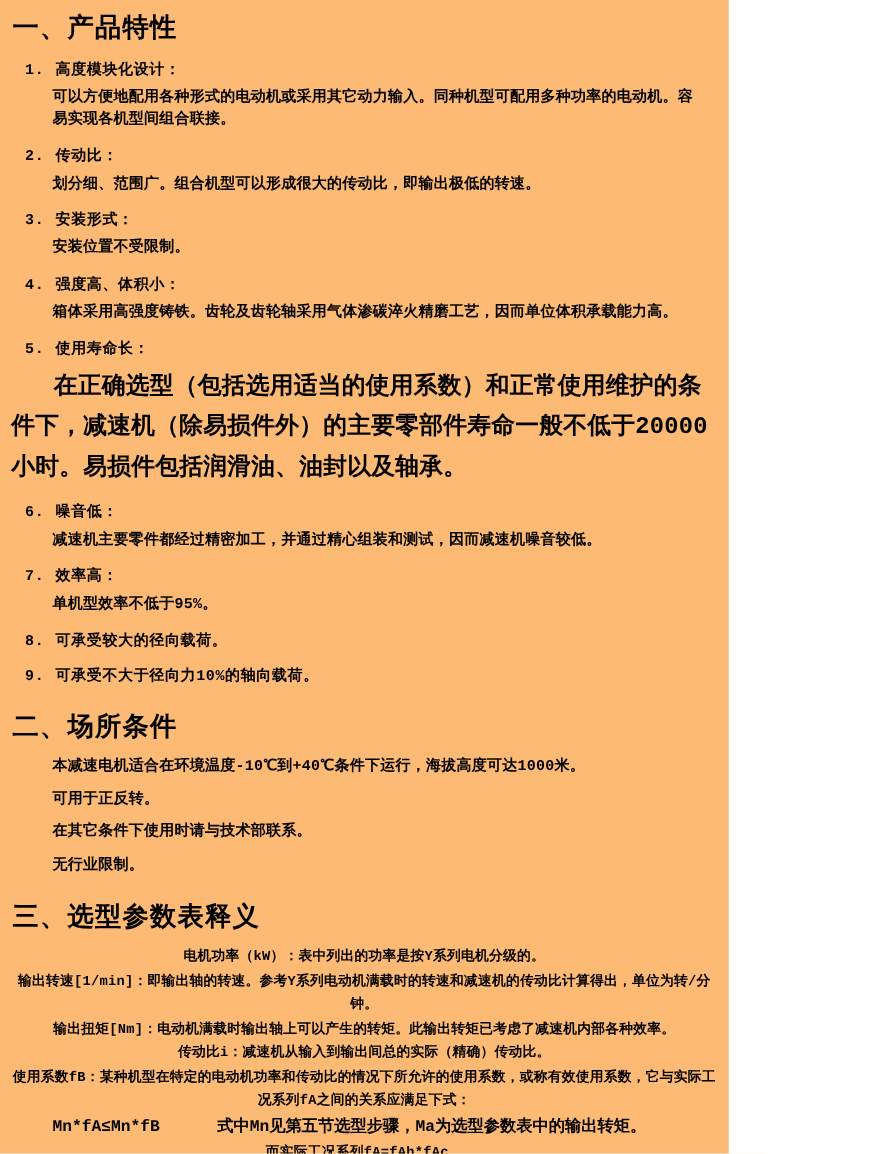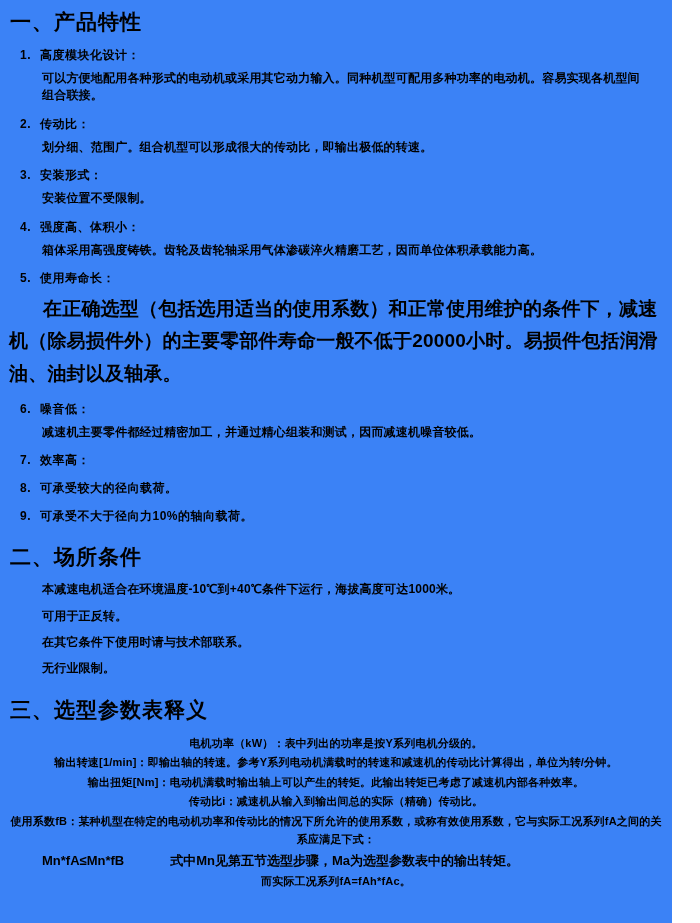--- a/index.html
+++ b/index.html
@@ -1,24 +1,24 @@
 <!DOCTYPE html>
 <html><head>
 <meta charset="utf-8">
 <style>
   html, body { margin: 0; padding: 0; background: #ffffff; }
   .page {
     position: relative;
-    width: 672px;
+    width: 583px;
     height: 923px;
     box-sizing: border-box;
     padding: 6px 8px 4px 8px;
-    background: #3b82f6;
+    background: #fdba74;
     color: #000000;
-    font-family: Liberation Sans, sans-serif;
+    font-family: Liberation Mono, monospace;
     overflow: hidden;
   }
   .section { margin: 0; }
   .section-heading {
     font-size: 21px;
     font-weight: 700;
     letter-spacing: 1px;
     margin: 2px 0 10px 2px;
   }
   .section + .section .section-heading { margin-top: 18px; }
@@ -74,20 +74,21 @@
       <div class="body">划分细、范围广。组合机型可以形成很大的传动比，即输出极低的转速。</div>
       <div class="item"><span class="item-num">3.</span><span class="item-title">安装形式：</span></div>
       <div class="body">安装位置不受限制。</div>
       <div class="item"><span class="item-num">4.</span><span class="item-title">强度高、体积小：</span></div>
       <div class="body">箱体采用高强度铸铁。齿轮及齿轮轴采用气体渗碳淬火精磨工艺，因而单位体积承载能力高。</div>
       <div class="item"><span class="item-num">5.</span><span class="item-title">使用寿命长：</span></div>
       <div class="body-indent">在正确选型（包括选用适当的使用系数）和正常使用维护的条件下，减速机（除易损件外）的主要零部件寿命一般不低于20000小时。易损件包括润滑油、油封以及轴承。</div>
       <div class="item"><span class="item-num">6.</span><span class="item-title">噪音低：</span></div>
       <div class="body">减速机主要零件都经过精密加工，并通过精心组装和测试，因而减速机噪音较低。</div>
       <div class="item"><span class="item-num">7.</span><span class="item-title">效率高：</span></div>
+      <div class="body">单机型效率不低于95%。</div>
       <div class="item"><span class="item-num">8.</span><span class="item-title">可承受较大的径向载荷。</span></div>
       <div class="item"><span class="item-num">9.</span><span class="item-title">可承受不大于径向力10%的轴向载荷。</span></div>
     </div>
     <div class="section sec-cond">
       <div class="section-heading">二、场所条件</div>
       <div class="body">本减速电机适合在环境温度-10℃到+40℃条件下运行，海拔高度可达1000米。</div>
       <div class="body">可用于正反转。</div>
       <div class="body">在其它条件下使用时请与技术部联系。</div>
       <div class="body">无行业限制。</div>
     </div>

